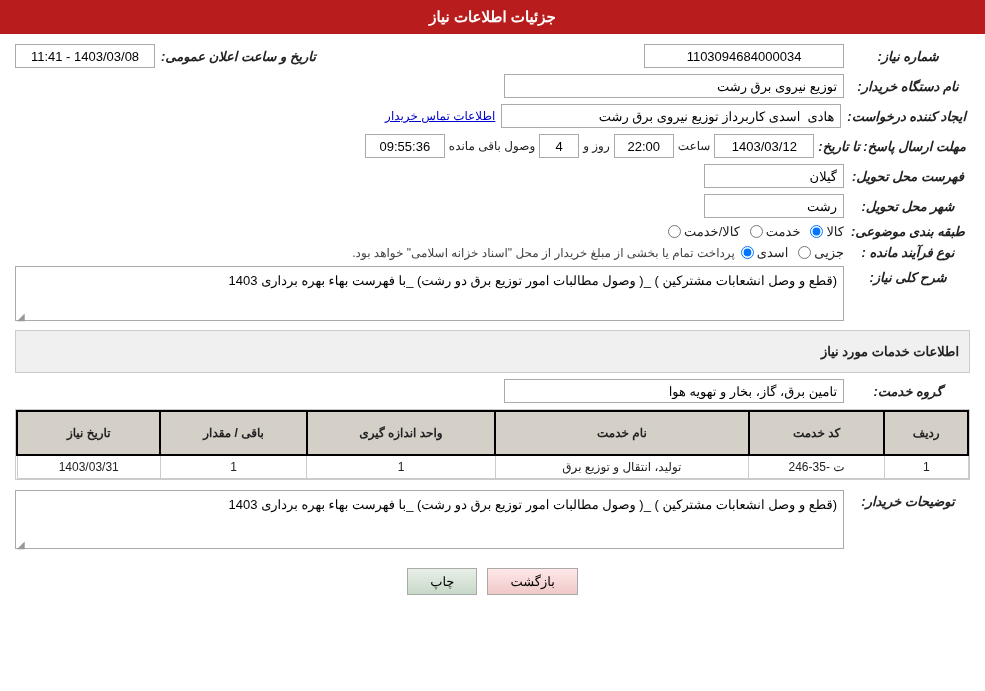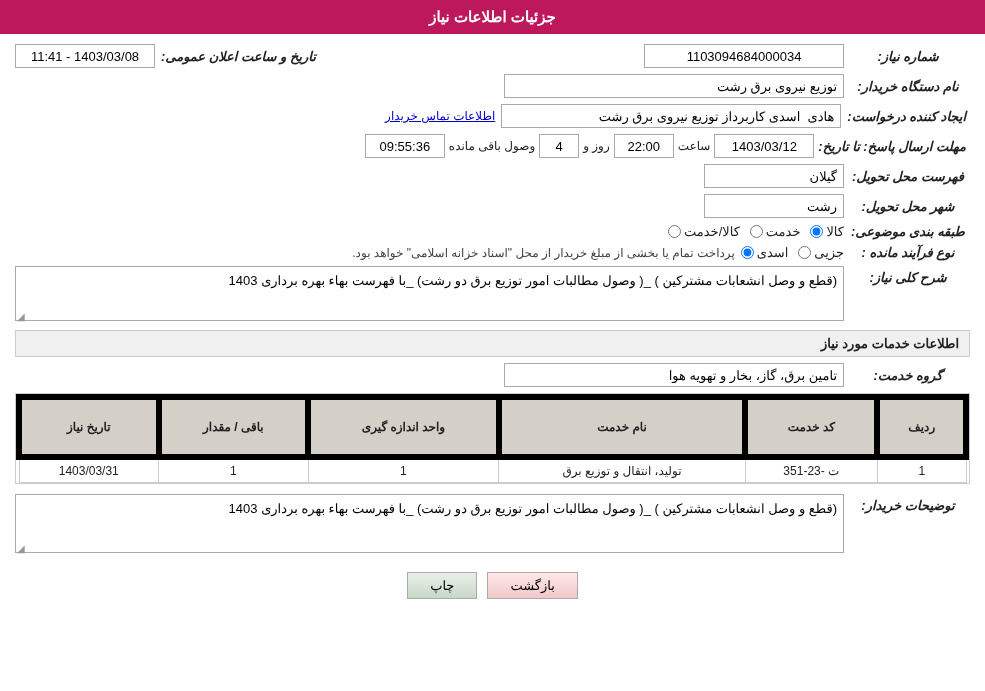--- a/index.html
+++ b/index.html
@@ -10,21 +10,21 @@
       direction: rtl;
       color: #222;
     }
     .page-wrapper {
       max-width: 985px;
       margin: 0 auto;
       background: #fff;
       min-height: 691px;
     }
     .header-bar {
-      background: #be185d;
+      background: #b91c1c;
       color: #fff;
       text-align: center;
       padding: 8px 0;
       font-size: 15px;
       font-weight: bold;
       letter-spacing: 1px;
     }
     .main-content {
       padding: 10px 15px;
     }
@@ -63,21 +63,21 @@
       font-size: 12px;
       white-space: nowrap;
     }
     .inline-label {
       font-size: 12px;
       white-space: nowrap;
     }
     .section-title {
       background: #f0f0f0;
       border: 1px solid #ccc;
-      padding: 5px 10px;
+      padding: 13px 10px;
       font-weight: bold;
       font-size: 13px;
       margin-bottom: 4px;
       text-align: right;
     }
     .radio-group {
       display: flex;
       align-items: center;
       gap: 10px;
       direction: rtl;
@@ -110,22 +110,22 @@
       border: 1px solid #ccc;
       margin-bottom: 10px;
     }
     .data-table {
       width: 100%;
       border-collapse: collapse;
       font-size: 12px;
     }
     .data-table th {
       background: #d4d0c8;
-      border: 6px solid #000000;
-      padding: 20px 8px;
+      border: 2px solid #000000;
+      padding: 14px 8px;
       text-align: center;
       font-weight: bold;
     }
     .data-table td {
       border: 1px solid #ccc;
       padding: 4px 8px;
       text-align: center;
     }
     .data-table tr:nth-child(even) td { background: #f9f9f9; }
     .btn-row {
@@ -267,21 +267,21 @@
             <th>کد خدمت</th>
             <th>نام خدمت</th>
             <th>واحد اندازه گیری</th>
             <th>باقی / مقدار</th>
             <th>تاریخ نیاز</th>
           </tr>
         </thead>
         <tbody id="services-table-body">
         <tr>
               <td>1</td>
-              <td>ت -23-351</td>
+              <td>ت -35-246</td>
               <td>تولید، انتقال و توزیع برق</td>
               <td>1</td>
               <td>1</td>
               <td>1403/03/31</td>
             </tr>
           </tbody>
       </table>
     </div>
 
     <div class="form-row" style="direction:rtl; align-items:flex-start;">

